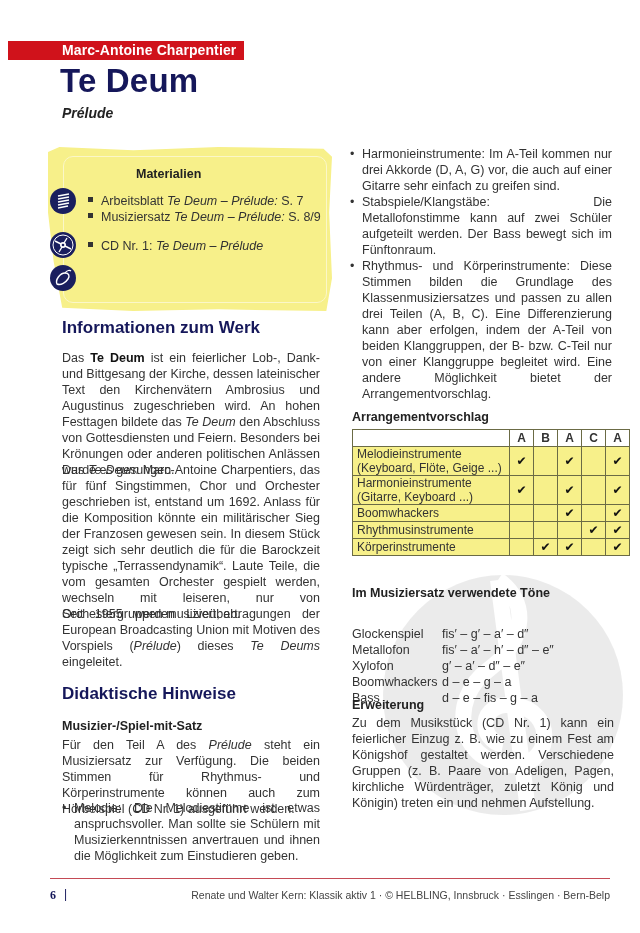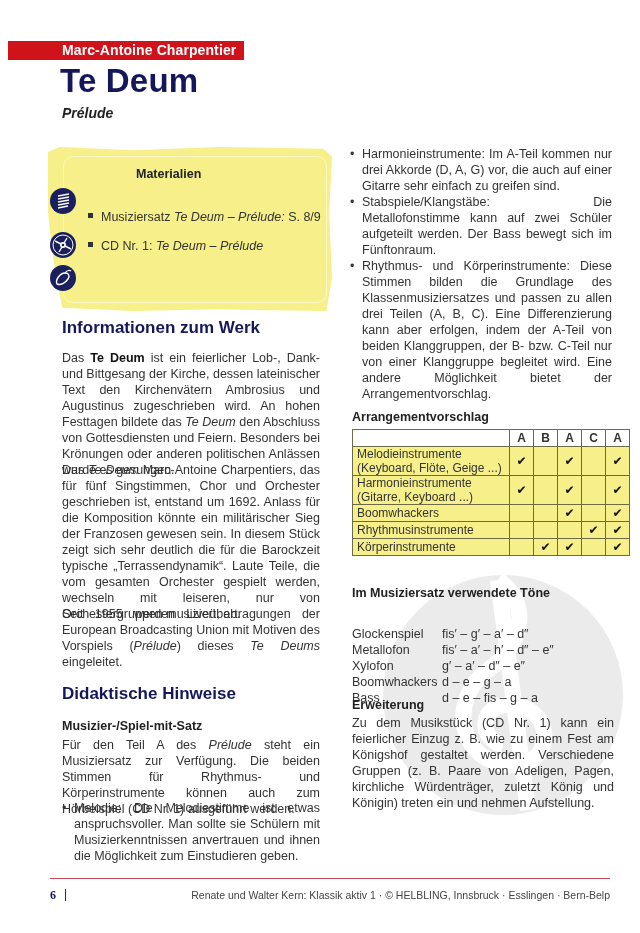--- a/index.html
+++ b/index.html
@@ -87,20 +87,21 @@
         <path d="M5 9 L11 12 M21 17 L15 14 M9 20 L12 15 M17 6 L14 11" stroke="#fff" stroke-width="1.4"></path>
       </svg>
   </div>
   <div class="mat-icon" style="top:265px;">
     <svg width="26" height="26" viewBox="0 0 26 26">
         <path d="M7 19 C5 15 10 8 15 8 C19 8 20 11 18 14 C16 17 11 21 7 19 Z" fill="none" stroke="#fff" stroke-width="1.4"></path>
         <path d="M15 8 C17 5 20 5 21 6" fill="none" stroke="#fff" stroke-width="1.2"></path>
       </svg>
   </div>
 
+  <div class="mat-item" style="top:194px;"><span class="sq"></span><span>Arbeitsblatt </span><i>Te Deum – Prélude:</i><span> S. 7</span></div>
   <div class="mat-item" style="top:210px;"><span class="sq"></span><span>Musiziersatz </span><i>Te Deum – Prélude:</i><span> S. 8/9</span></div>
   <div class="mat-item" style="top:239px;"><span class="sq"></span><span>CD Nr. 1: </span><i>Te Deum – Prélude</i><span></span></div>
 
   <div class="h2" style="left:54px; top:318px;">Informationen zum Werk</div>
   <div class="para" style="left:54px; top:350px; width:258px;"><span>Das </span><b>Te Deum</b><span> ist ein feierlicher Lob-, Dank- und Bittgesang der Kirche, dessen lateinischer Text den Kirchenvätern Ambrosius und Augustinus zugeschrieben wird. An hohen Festtagen bildete das </span><i>Te Deum</i><span> den Abschluss von Gottesdiensten und Feiern. Besonders bei Krönungen oder anderen politischen Anlässen wurde es gesungen.</span></div>
   <div class="para" style="left:54px; top:462px; width:258px;"><span>Das </span><i>Te Deum</i><span> Marc-Antoine Charpentiers, das für fünf Singstimmen, Chor und Orchester geschrieben ist, entstand um 1692. Anlass für die Komposition könnte ein militärischer Sieg der Franzosen gewesen sein. In diesem Stück zeigt sich sehr deutlich die für die Barockzeit typische „Terrassendynamik“. Laute Teile, die vom gesamten Orchester gespielt werden, wechseln mit leiseren, nur von Orchestergruppen musiziert, ab.</span></div>
   <div class="para" style="left:54px; top:606px; width:258px;"><span>Seit 1955 werden Liveübertragungen der European Broadcasting Union mit Motiven des Vorspiels (</span><i>Prélude</i><span>) dieses </span><i>Te Deums</i><span> eingeleitet.</span></div>
 
   <div class="h2" style="left:54px; top:684px;">Didaktische Hinweise</div>
   <div class="h3" style="left:54px; top:719px;">Musizier-/Spiel-mit-Satz</div>

